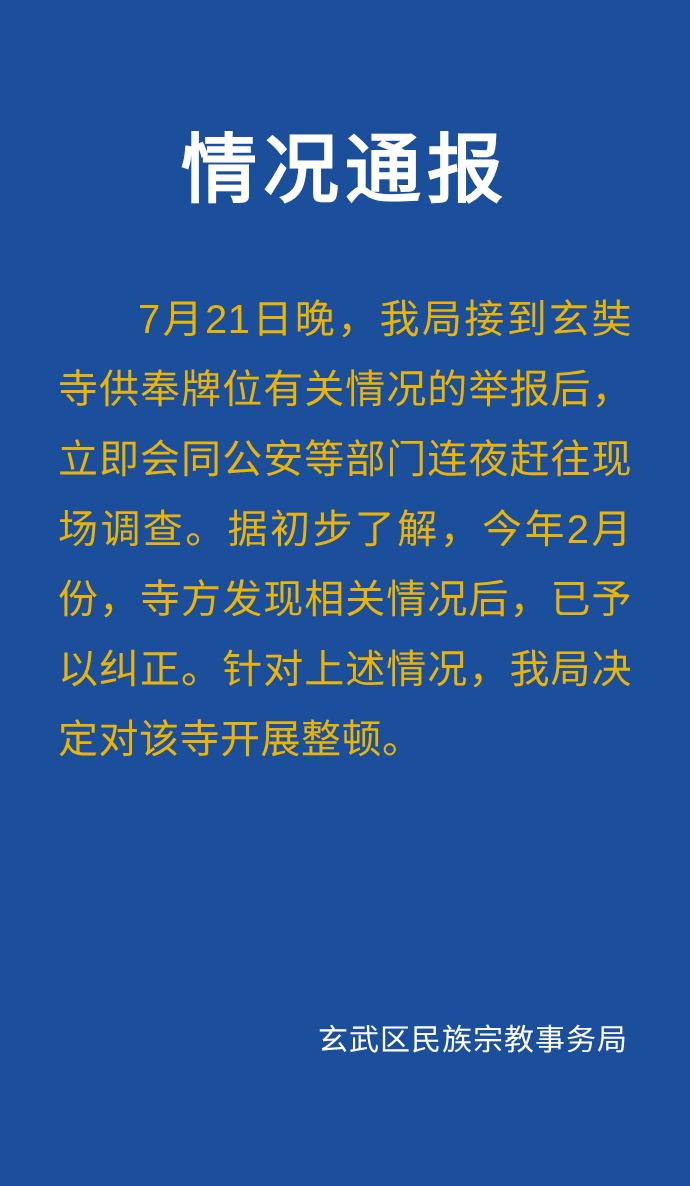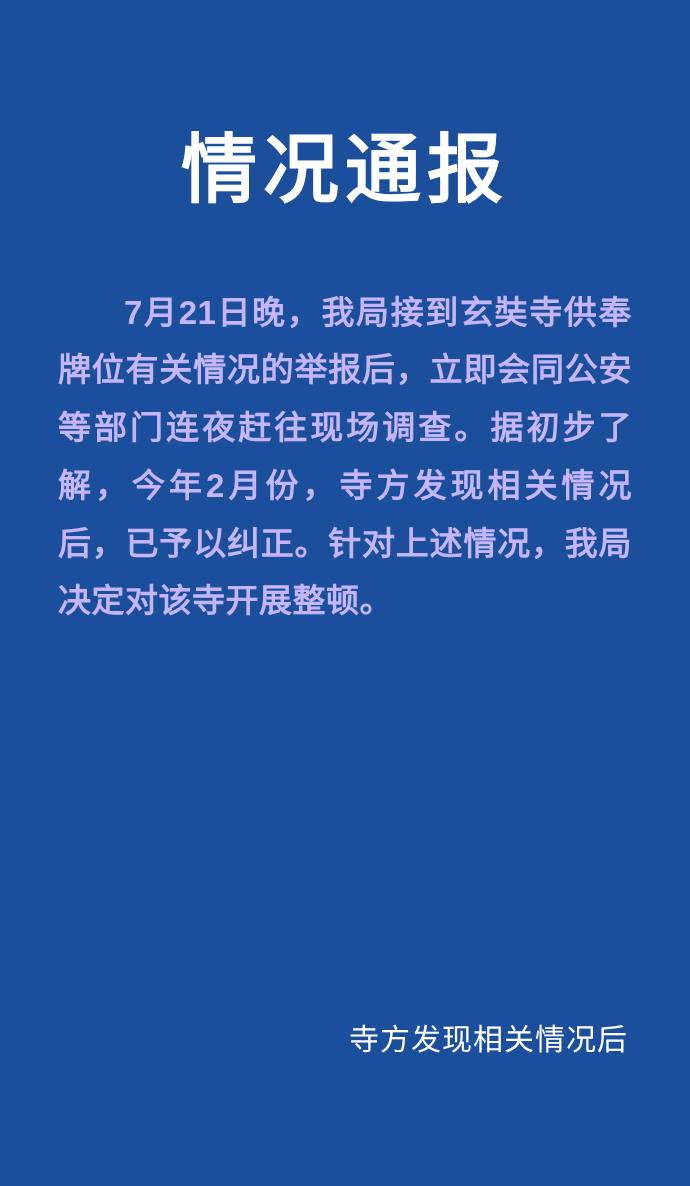--- a/index.html
+++ b/index.html
@@ -34,29 +34,29 @@
     line-height: 1.1;
     color: #ffffff;
     margin: 0;
     font-family: "Liberation Sans", "DejaVu Sans", sans-serif;
   }
   .body-block {
     margin-top: 72px;
     padding: 0 58px;
   }
   .para {
-    font-size: 33px;
+    font-size: 40px;
     line-height: 1.75;
     letter-spacing: 0.5px;
     text-align: justify;
     text-justify: inter-ideograph;
     text-indent: 2em;
     margin: 0 0 14px 0;
-    color: #c4b5fd;
-    font-weight: bold;
+    color: #eab308;
+    font-weight: normal;
   }
   .para:last-child {
     margin-bottom: 0;
   }
   .sign-block {
     margin-top: auto;
     padding: 0 62px 118px 0;
     text-align: right;
   }
   .sign-line {
@@ -73,16 +73,16 @@
 
   <div class="title-block">
     <h1 class="poster-title">情况通报</h1>
   </div>
 
   <div class="body-block">
     <p class="para">7月21日晚，我局接到玄奘寺供奉牌位有关情况的举报后，立即会同公安等部门连夜赶往现场调查。据初步了解，今年2月份，寺方发现相关情况后，已予以纠正。针对上述情况，我局决定对该寺开展整顿。</p>
   </div>
 
   <div class="sign-block">
-    <div class="sign-line">寺方发现相关情况后</div>
+    <div class="sign-line">玄武区民族宗教事务局</div>
   </div>
 
 </div>
 
 </body></html>

